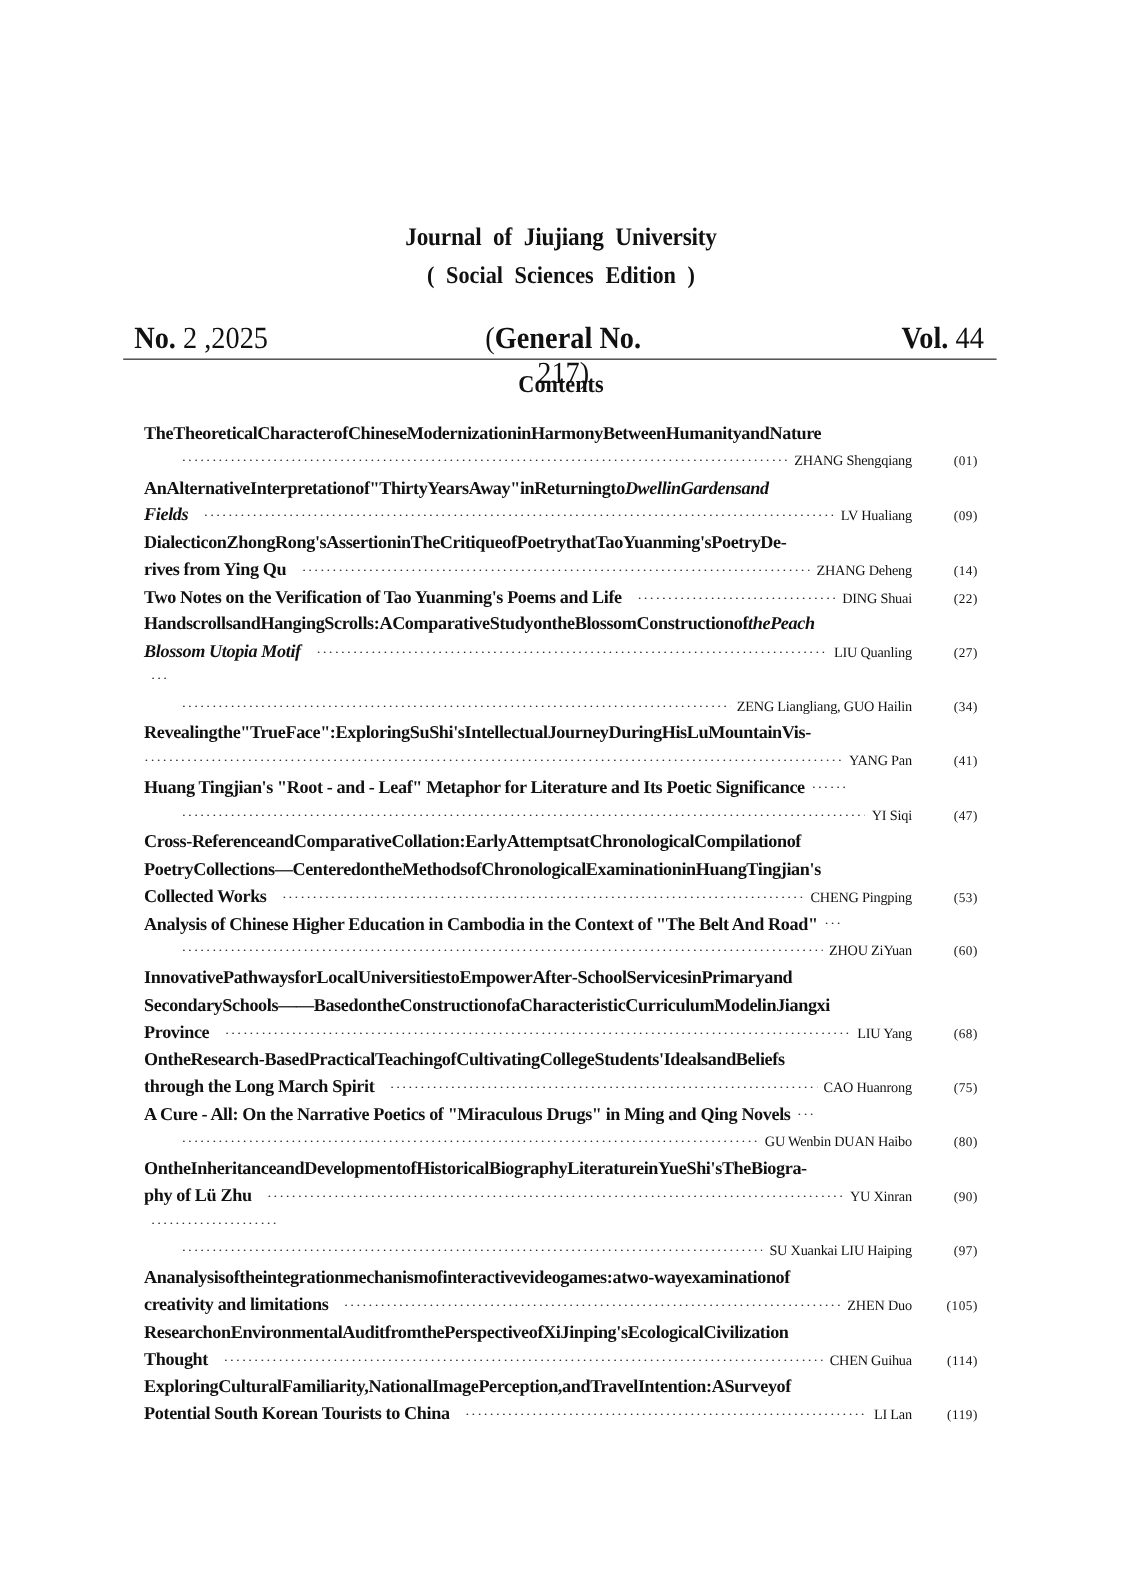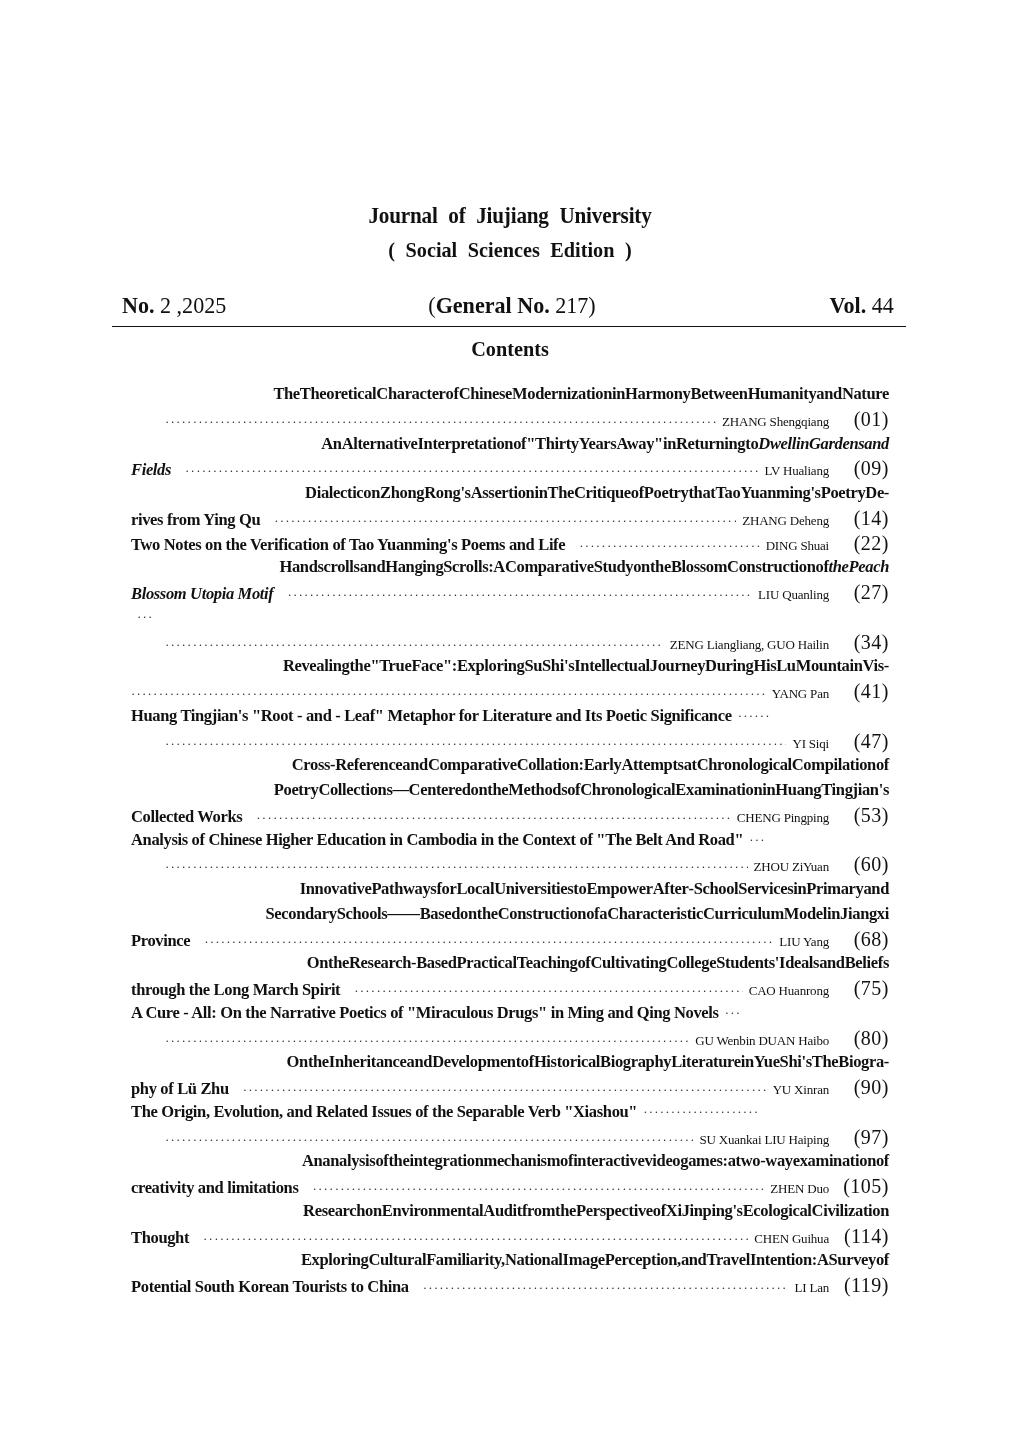--- a/index.html
+++ b/index.html
@@ -12,21 +12,21 @@
     font-weight: bold; font-size: 23px; word-spacing: 6px; letter-spacing: -0.2px;
     transform: scaleX(0.92); transform-origin: center;
   }
   .journal-subtitle {
     position: absolute; top: 237px; left: 0; width: 1020px; text-align: center;
     font-weight: bold; font-size: 22px; word-spacing: 6px;
     transform: scaleX(0.92); transform-origin: center;
   }
   .issue-row {
     position: absolute; top: 292px; left: 112px; width: 794px; height: 30px;
-    font-size: 24px;
+    font-size: 28px;
   }
   .issue-row .b { font-weight: bold; }
   .issue-left { position: absolute; left: 10px; top: 0; transform: scaleX(0.92); transform-origin: left; }
   .issue-mid  { position: absolute; left: 300px; top: 0; width: 200px; text-align: center; transform: scaleX(0.92); }
   .issue-right{ position: absolute; right: 12px; top: 0; transform: scaleX(0.92); transform-origin: right; }
   .rule {
     position: absolute; top: 326px; left: 112px; width: 794px; height: 0;
     border-top: 1.6px solid #111;
   }
   .contents-heading {
@@ -35,34 +35,34 @@
     transform: scaleX(0.92); transform-origin: center;
   }
   .toc {
     position: absolute; top: 382px; left: 131px; width: 758px;
   }
   .line {
     height: 24.75px; line-height: 24.75px; white-space: nowrap; position: relative;
     font-size: 16.5px;
   }
   .title-line {
-    font-weight: bold; display: flex; justify-content: flex-end;
+    font-weight: bold; display: flex; justify-content: flex-start;
     letter-spacing: -0.35px;
   }
   .title-line.left { justify-content: flex-start; }
   .title-line .w { display: inline-block; }
   .it { font-style: italic; }
   .tail { display: flex; align-items: baseline; }
   .tail .lead-text { font-weight: bold; letter-spacing: -0.35px; flex: 0 0 auto; margin-right: 14px; }
   .tail .dots {
     flex: 1 1 auto; overflow: hidden; color: #333; font-size: 13px; letter-spacing: 1.2px;
     white-space: nowrap; margin-right: 6px;
   }
   .tail .author { flex: 0 0 auto; font-size: 13px; letter-spacing: -0.2px; }
-  .tail .page { flex: 0 0 60px; text-align: right; font-size: 20px; letter-spacing: 0.5px; }
+  .tail .page { flex: 0 0 60px; text-align: right; font-size: 12px; letter-spacing: 0.5px; }
   .indent { padding-left: 34px; }
   .trail-dots { font-weight: normal; color: #333; font-size: 13px; letter-spacing: 1.2px; margin-left: 6px; }
 </style>
 </head>
 <body>
 
 <div class="journal-title">Journal  of  Jiujiang  University</div>
 <div class="journal-subtitle">( Social  Sciences  Edition )</div>
 
 <div class="issue-row">
@@ -360,21 +360,20 @@
       </div>
       <div class="line tail">
         <span class="lead-text">phy of Lü Zhu</span>
         <span class="dots">········································································································································································································</span>
         <span class="author">YU Xinran</span>
         <span class="page">(90)</span>
       </div>
     </div>
     <div class="entry">
       <div class="line title-line left">
-        <span>The Origin, Evolution, and Related Issues of the Separable Verb "Xiashou"</span>
         <span class="trail-dots">·····················</span>
       </div>
       <div class="line tail indent">
         <span class="dots">········································································································································································································</span>
         <span class="author">SU Xuankai LIU Haiping</span>
         <span class="page">(97)</span>
       </div>
     </div>
     <div class="entry">
       <div class="line title-line">

